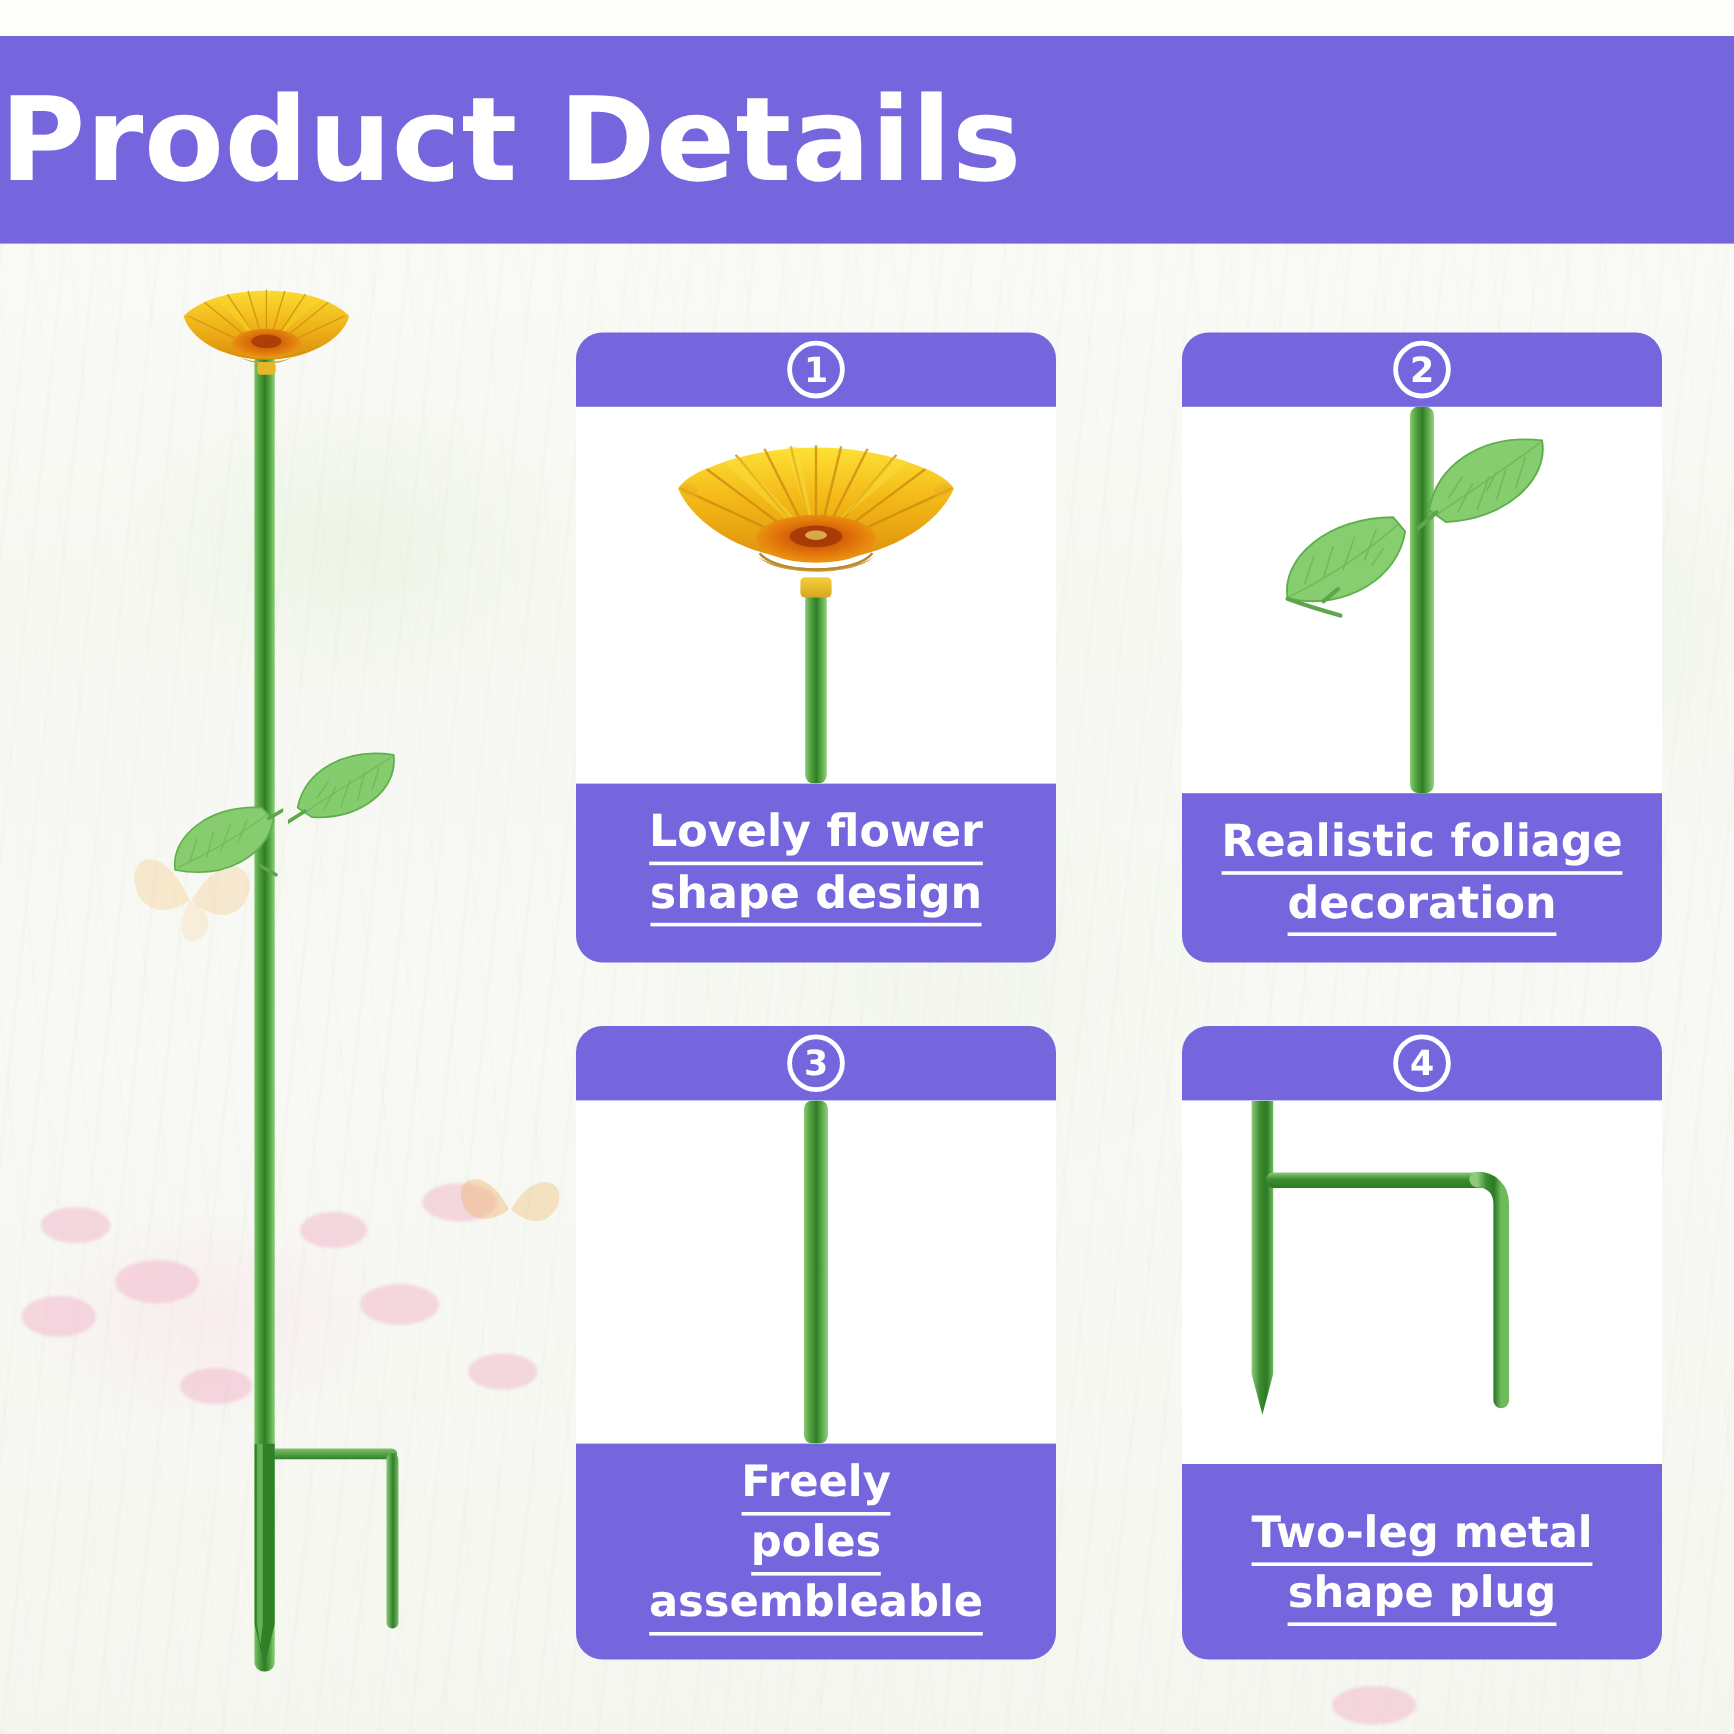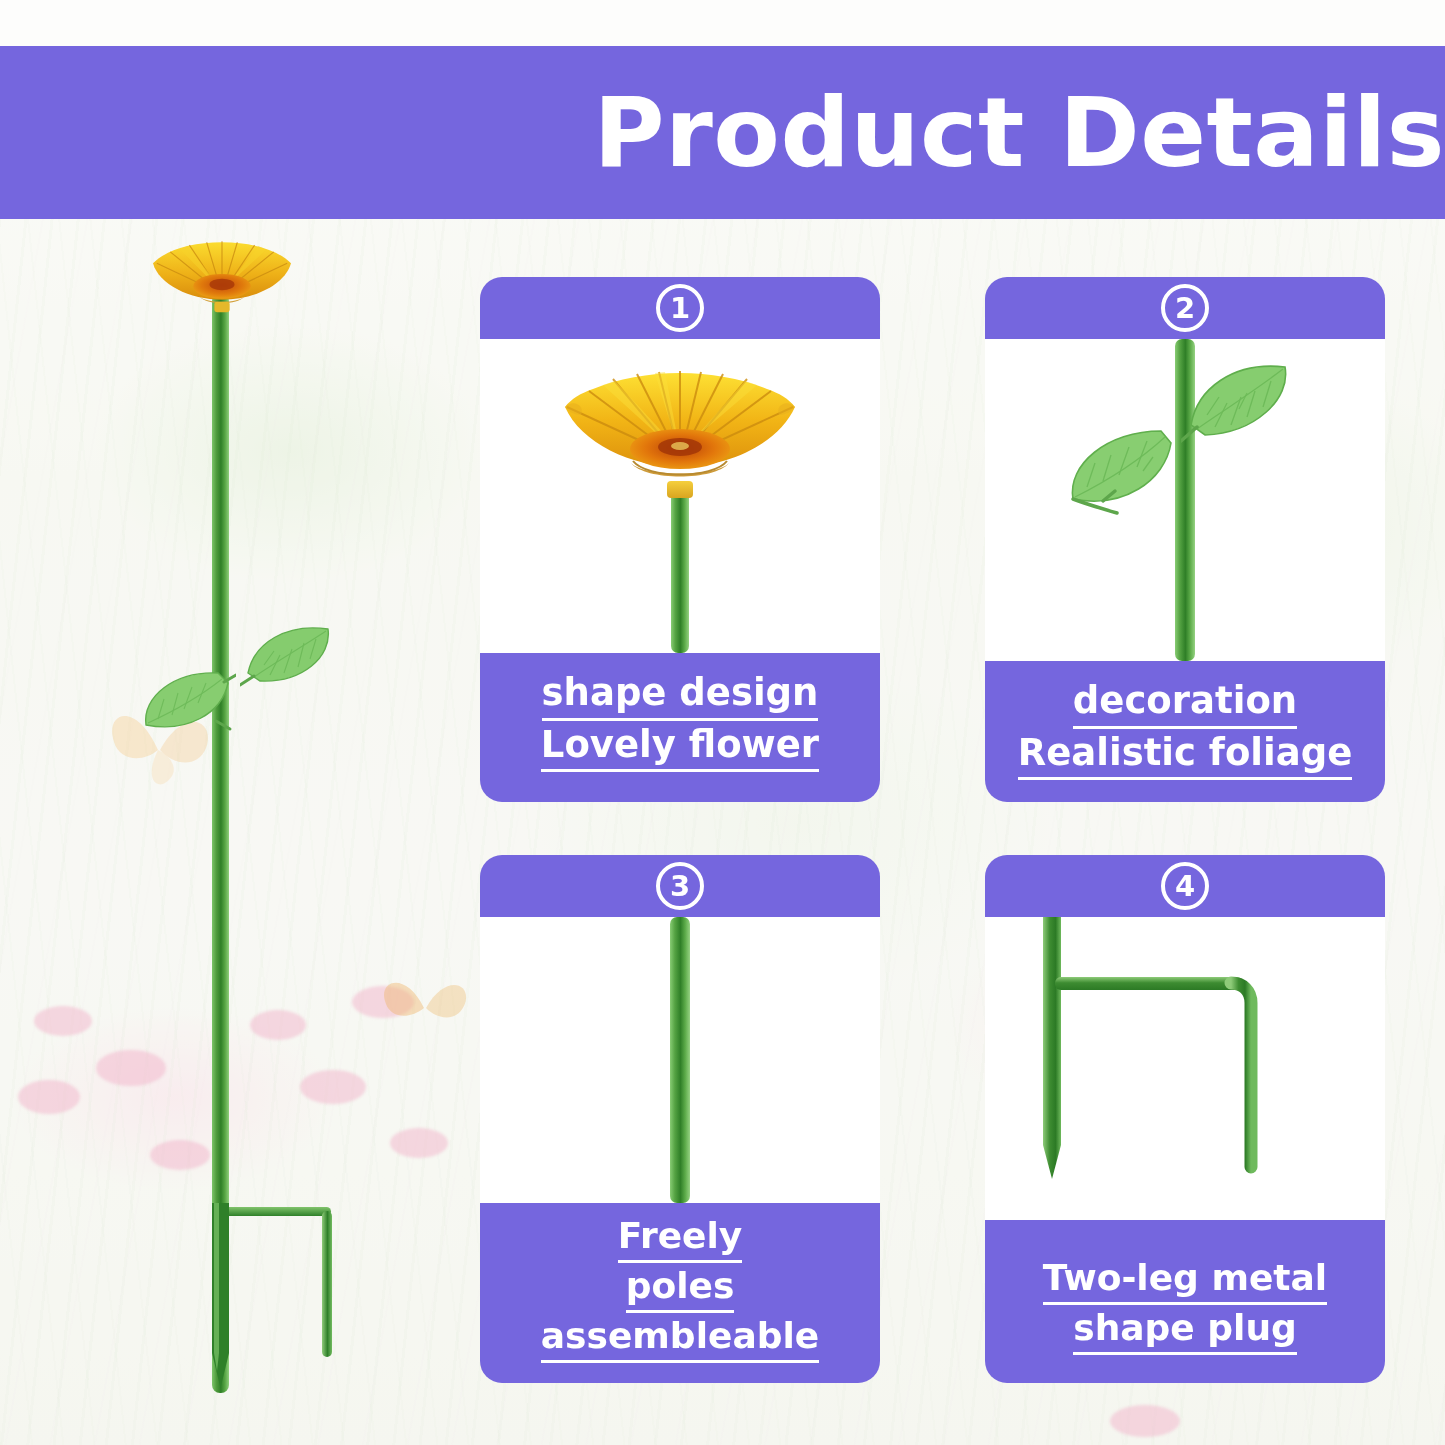--- a/index.html
+++ b/index.html
@@ -43,23 +43,23 @@
     pointer-events:none;
   }
   .blossom{ position:absolute; border-radius:50%; background:rgba(243,186,205,.55); filter:blur(1.5px); }
   .butterfly{ position:absolute; filter:blur(.6px); opacity:.5; }
 
   
   .top-strip{
     position:absolute; left:0; top:0; width:1445px; height:30px; background:#fdfdfc;
   }
   .banner{
-    position:absolute; left:0; top:46px; width:1445px; height:173px;
+    position:absolute; left:0; top:30px; width:1445px; height:173px;
     background:#7566de;
-    display:flex; align-items:center; justify-content:flex-end;
+    display:flex; align-items:center; justify-content:flex-start;
   }
   .banner-title{
     color:#ffffff;
     font-size:97px;
     font-weight:700;
     letter-spacing:.5px;
     line-height:1;
     font-family:"DejaVu Sans", sans-serif;
   }
 
@@ -304,22 +304,22 @@
           <path d="M236 52 C228 44, 216 50, 220 60 C226 60, 232 57, 236 52 Z"></path>
         </g>
         <ellipse cx="121" cy="94" rx="50" ry="20" fill="url(#c1c)"></ellipse>
         <ellipse cx="121" cy="92" rx="22" ry="9" fill="#a23607" opacity=".85"></ellipse>
         <ellipse cx="121" cy="91" rx="9" ry="4" fill="#e8c45a" opacity=".8"></ellipse>
         <path d="M72 108 C86 126, 156 126, 170 108 C158 122, 84 122, 72 108 Z" fill="#cf9c3a"></path>
         <path d="M74 106 C88 124, 154 124, 168 106" fill="none" stroke="#b78a31" stroke-width="2"></path>
       </svg>
     </div>
     <div class="card-cap">
+      <div><span class="cap-line">Lovely flower</span></div>
       <div><span class="cap-line">shape design</span></div>
-      <div><span class="cap-line">Lovely flower</span></div>
     </div>
   </div>
 
   <div class="card card-2">
     <div class="card-head">
       <div class="badge">2</div>
     </div>
     <div class="card-media">
       <div class="m-stem" style="left:50%; margin-left:-10px; top:0; width:20px; bottom:0;"></div>
       <svg style="position:absolute; left:196px; top:16px;" width="118" height="88" viewBox="0 0 118 88">
@@ -343,22 +343,22 @@
             <path d="M68 24 L58 52"></path>
           <path d="M50 32 L42 58"></path>
             <path d="M34 40 L26 64"></path>
           <path d="M92 34 L82 48"></path>
         </g>
         <path d="M14 74 L2 84" stroke="#5da64b" stroke-width="3.5" fill="none" stroke-linecap="round" transform="translate(40,-6) rotate(0)"></path>
         <path d="M12 76 C28 82, 42 86, 56 90" stroke="#5da64b" stroke-width="3.5" fill="none" stroke-linecap="round"></path>
       </svg>
     </div>
     <div class="card-cap">
+      <div><span class="cap-line">Realistic foliage</span></div>
       <div><span class="cap-line">decoration</span></div>
-      <div><span class="cap-line">Realistic foliage</span></div>
     </div>
   </div>
 
   <div class="card card-3">
     <div class="card-head">
       <div class="badge">3</div>
     </div>
     <div class="card-media">
       <div class="m-stem" style="left:50%; margin-left:-10px; top:0; width:20px; bottom:0;"></div>
     </div>

